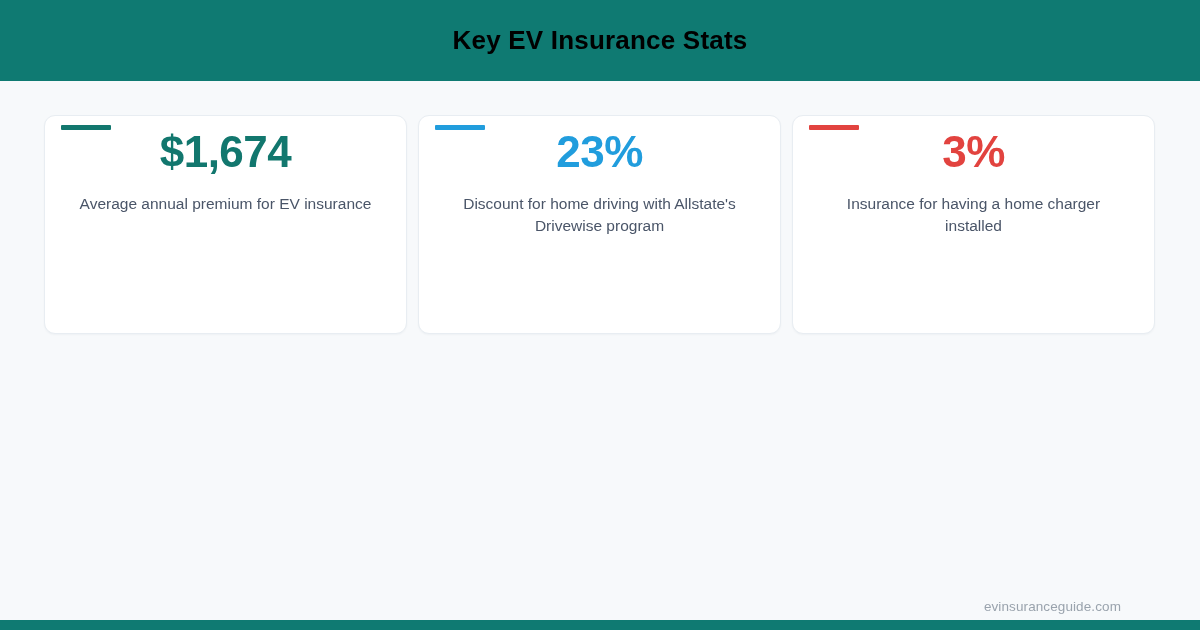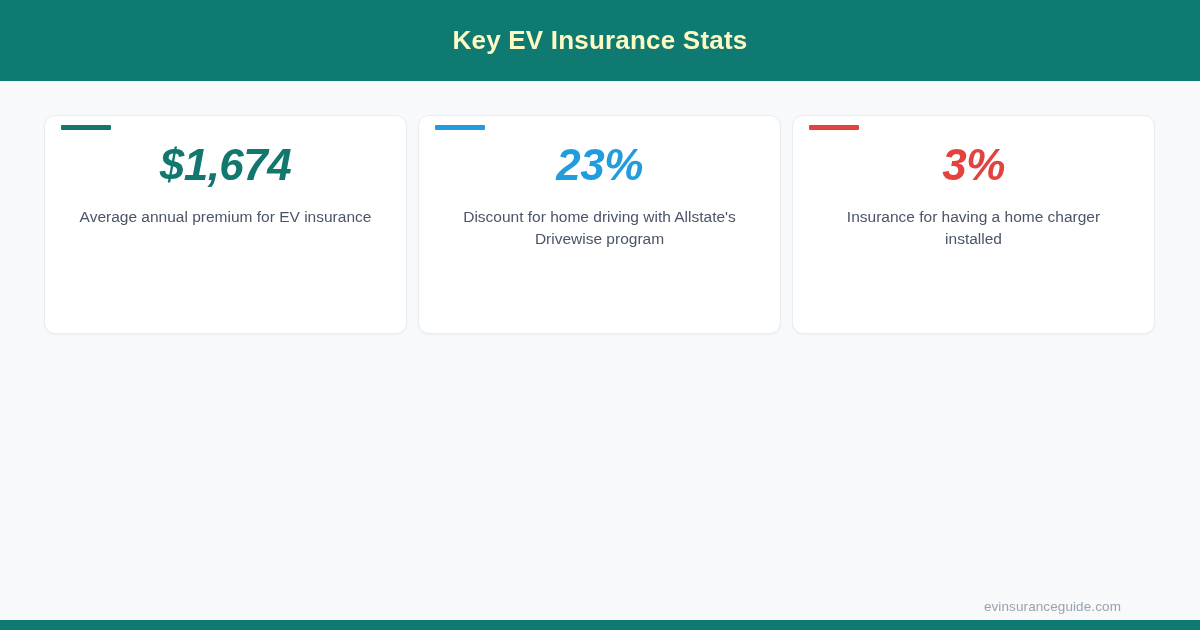--- a/index.html
+++ b/index.html
@@ -20,21 +20,21 @@
   .header {
     width: 1200px;
     height: 81px;
     background: #0f7a72;
     display: flex;
     align-items: center;
     justify-content: center;
   }
 
   .header-title {
-    color: #fef9c3;
+    color: #000000;
     font-size: 26px;
     font-weight: bold;
     letter-spacing: 0.2px;
     text-align: left;
   }
 
   
   .stats-area {
     padding: 34px 44px 0 44px;
   }
@@ -66,24 +66,22 @@
     border-radius: 1px;
     align-self: flex-start;
     margin-left: -8px;
     margin-top: 0px;
   }
 
   .stat-value {
     font-size: 44px;
     font-weight: bold;
     line-height: 1.02;
-    margin-top: 13px;
     letter-spacing: -0.5px;
     text-align: center;
-    font-style: italic;
   }
 
   .stat-label {
     font-size: 15.5px;
     color: #4a5568;
     line-height: 1.42;
     text-align: center;
     margin-top: 18px;
     max-width: 330px;
   }

